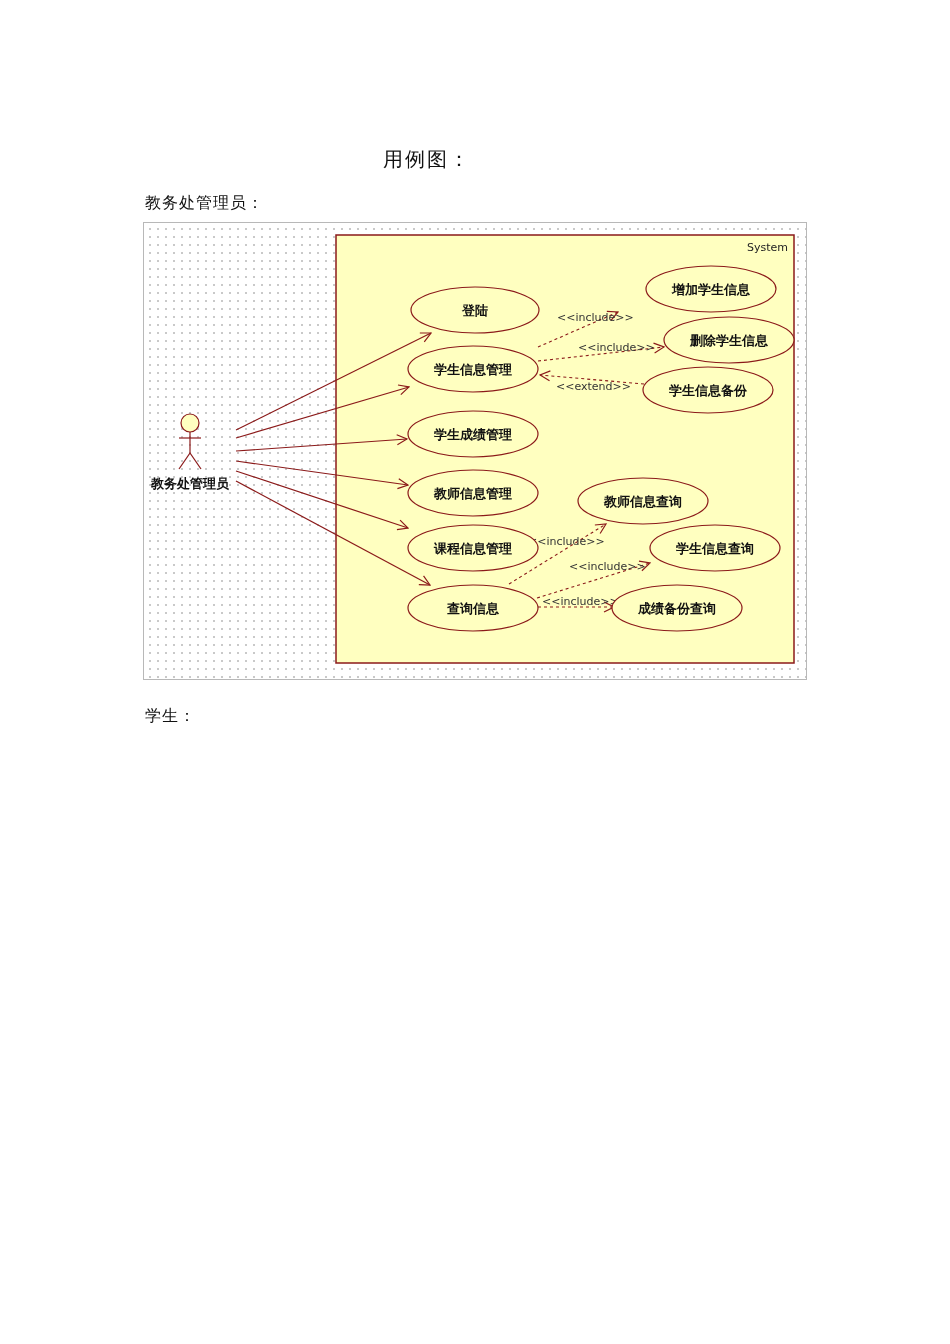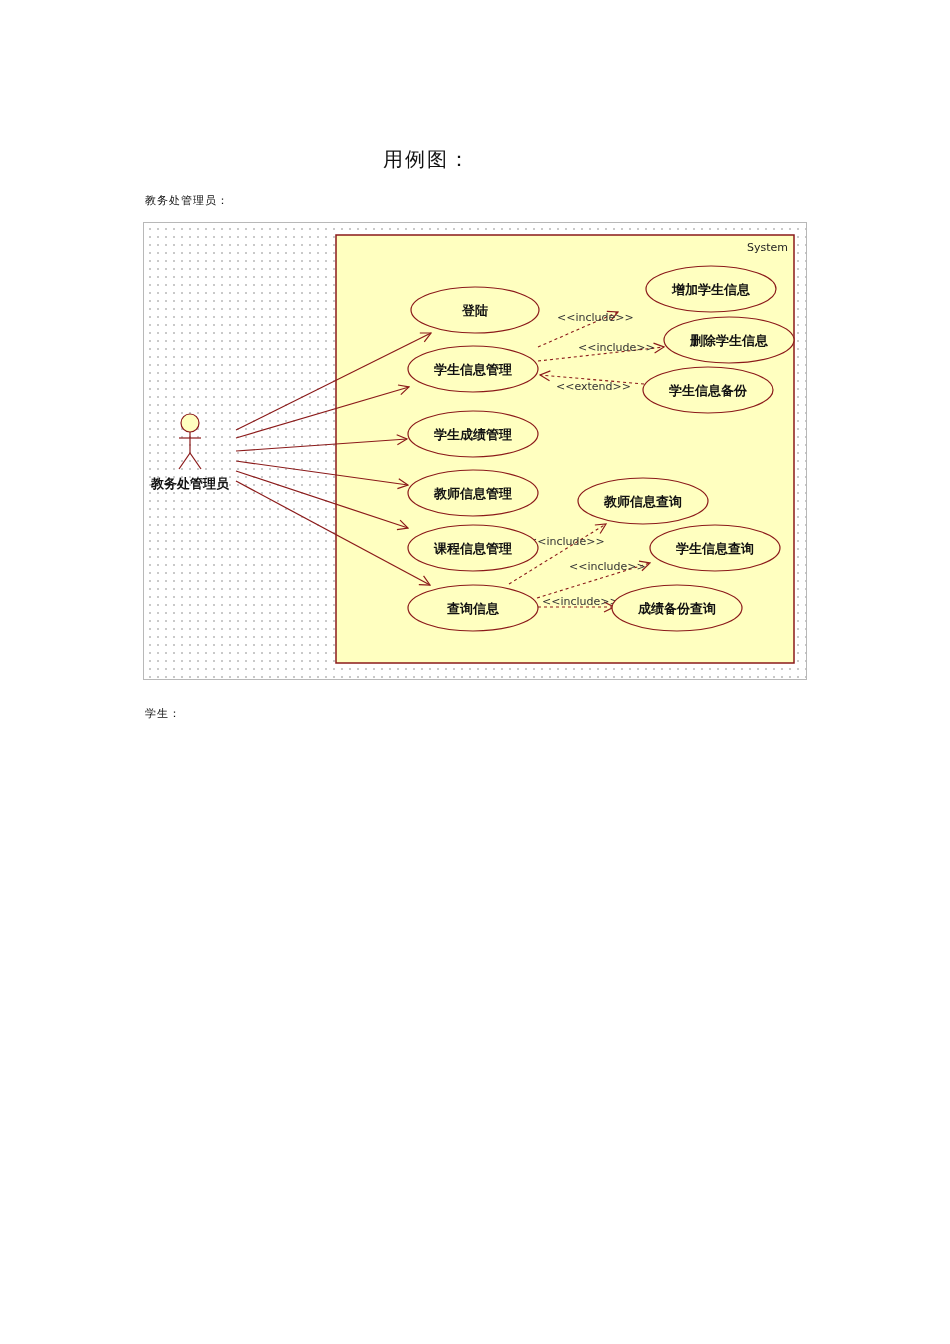--- a/index.html
+++ b/index.html
@@ -1,21 +1,21 @@
 <!DOCTYPE html>
 <html><head>
   <meta charset="utf-8">
   <style>
     html, body { margin: 0; padding: 0; background: #ffffff; }
     body { width: 950px; height: 1344px; position: relative; overflow: hidden;
            font-family: "DejaVu Sans", sans-serif; color: #111; }
     .page-title { position: absolute; left: 0; width: 854px; top: 146px; text-align: center;
                   font-family: Liberation Sans, sans-serif; font-size: 20px; letter-spacing: 2px; }
     .section-label { position: absolute; left: 145px; font-family: "DejaVu Serif", serif;
-                     font-size: 11px; letter-spacing: 1px; }
+                     font-size: 16px; letter-spacing: 1px; }
     .diagram { position: absolute; left: 143px; top: 222px; width: 664px; height: 458px;
                border: 1px solid #b8b8b8; box-sizing: border-box;
                background-color: #ffffff;
                background-image: radial-gradient(circle, #c9c9c9 0.8px, transparent 1px);
                background-size: 8px 8px; background-position: 2px 2px; padding-left: 8px; }
     .diagram svg { position: absolute; left: 0; top: 0; }
     .uc-text { font-family: "DejaVu Sans", sans-serif; font-size: 13px; font-weight: bold; fill: #111; }
     .actor-text { font-family: "DejaVu Sans", sans-serif; font-size: 13px; font-weight: bold; fill: #111; }
     .stereo { font-family: "DejaVu Sans", sans-serif; font-size: 11px; fill: #333; }
     .sys-label { font-family: "DejaVu Sans", sans-serif; font-size: 11px; fill: #222; }

